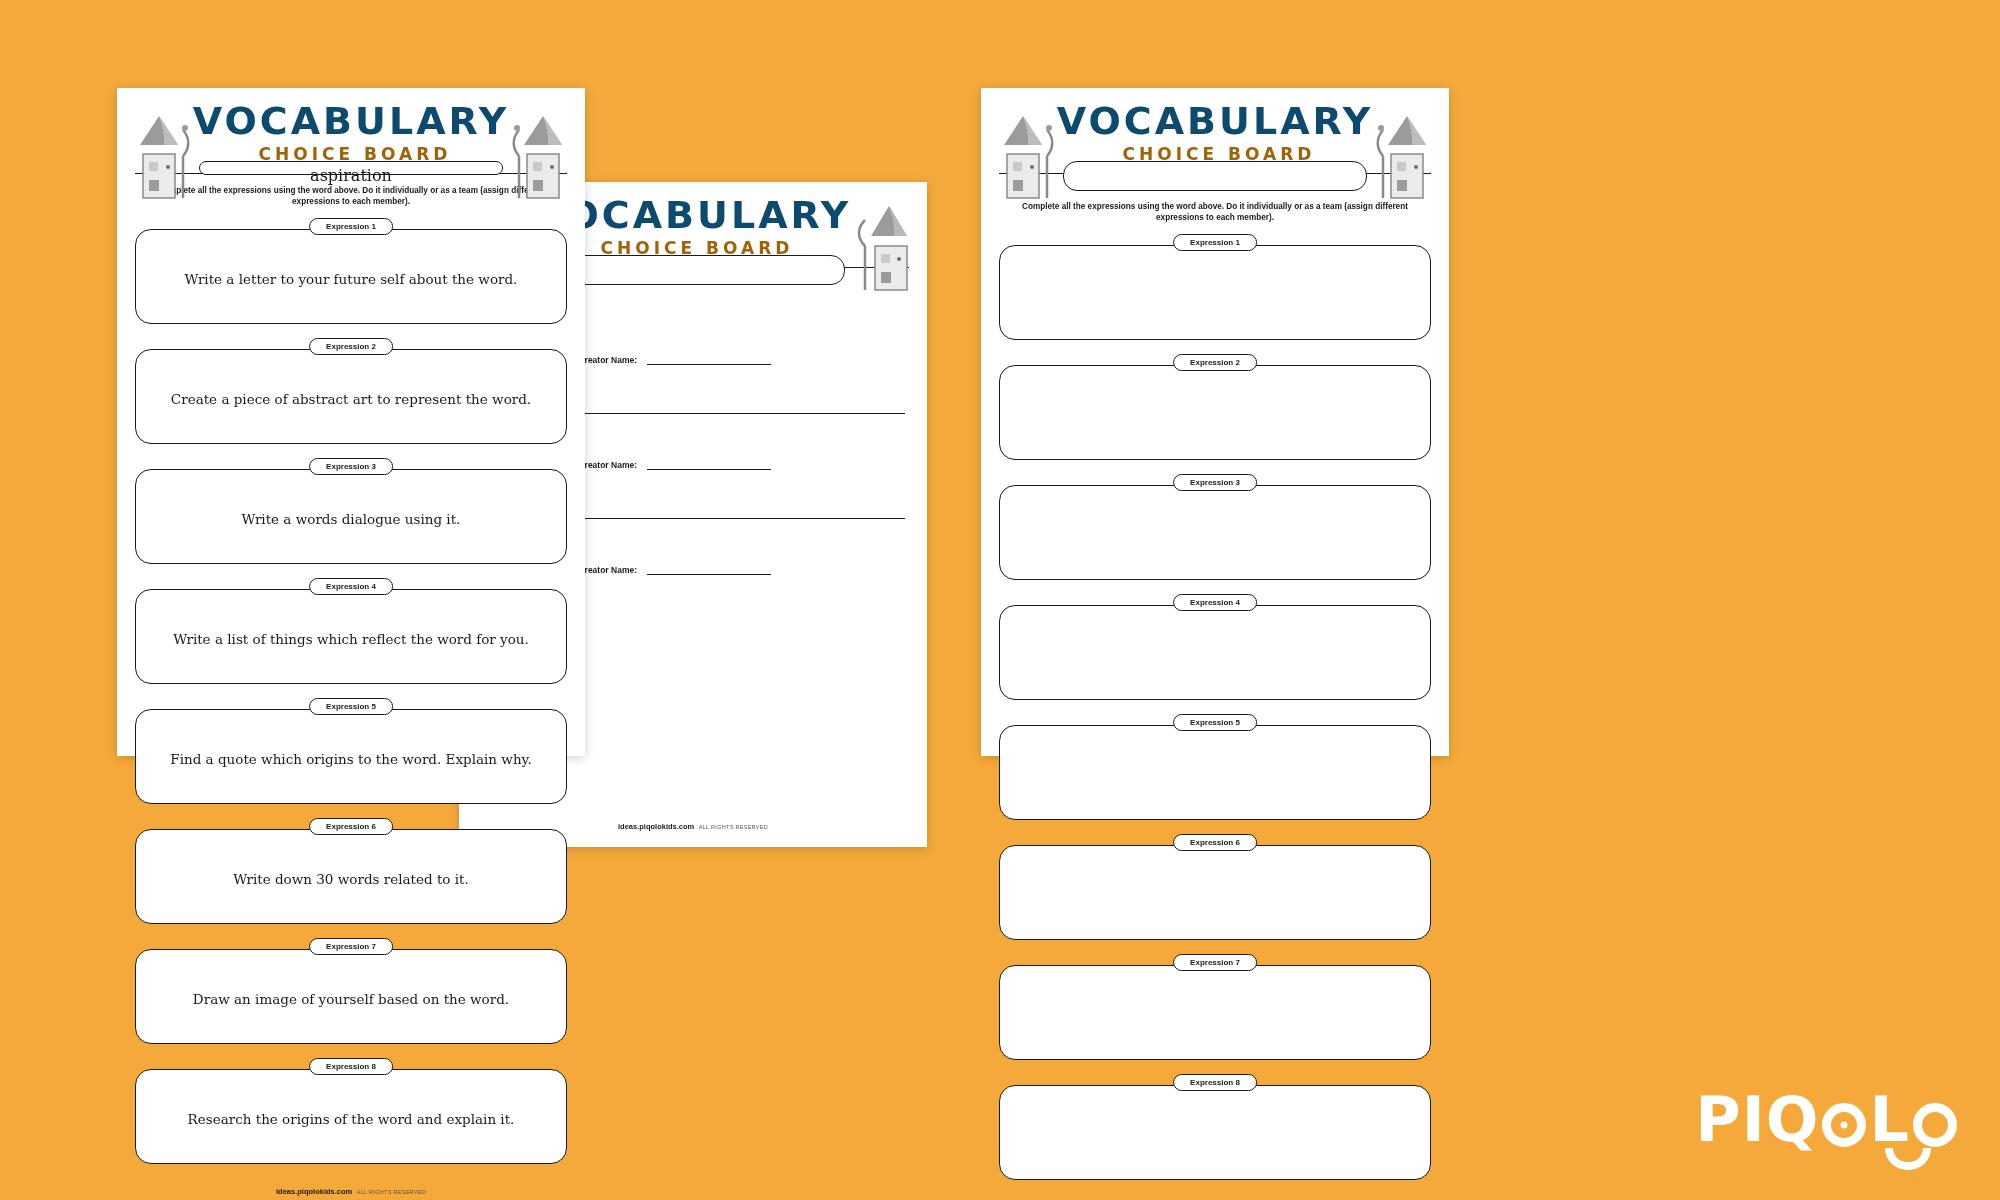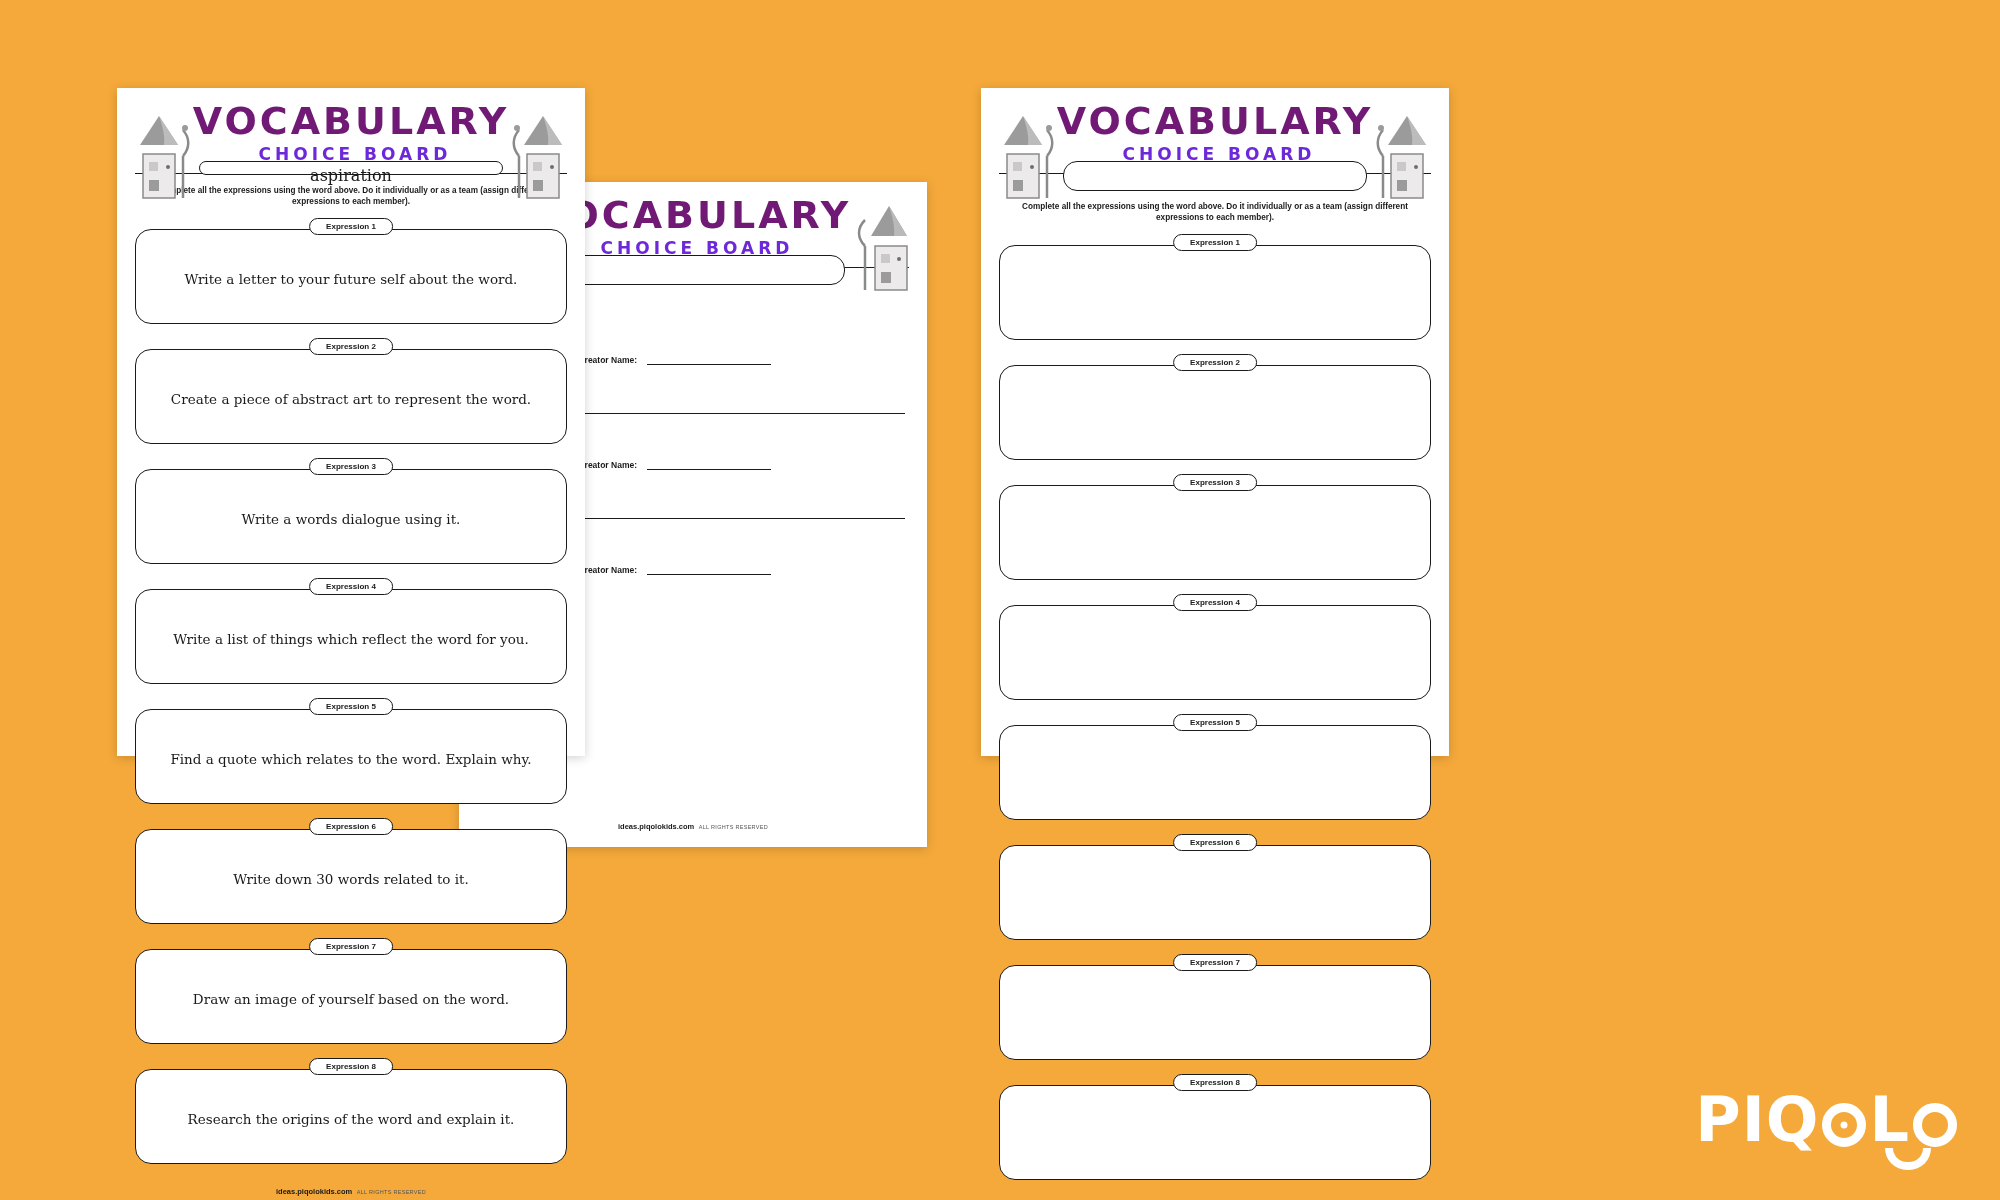--- a/index.html
+++ b/index.html
@@ -22,29 +22,29 @@
   
   .sheet-head {
     position: relative;
     padding-top: 14px;
   }
   .title-main {
     text-align: center;
     font-family: "DejaVu Sans", sans-serif;
     font-weight: bold;
     letter-spacing: 3px;
-    color: #701a75;
+    color: #0c4a6e;
     line-height: 1;
   }
   .title-sub {
     text-align: center;
     font-family: "DejaVu Sans", sans-serif;
     font-weight: bold;
     letter-spacing: 4px;
-    color: #6d28d9;
+    color: #a16207;
     line-height: 1;
     margin-top: 6px;
     padding-left: 8px;
   }
   .head-rule {
     border: 0;
     border-top: 1.5px solid #1a1a1a;
     margin: 10px 18px 0 18px;
   }
   .word-box {
@@ -352,21 +352,21 @@
     </div>
     <div class="card">
       <div class="card-label">Expression 4</div>
       <div class="card-body">
         <div class="card-text">Write a list of things which reflect the word for you.</div>
       </div>
     </div>
     <div class="card">
       <div class="card-label">Expression 5</div>
       <div class="card-body">
-        <div class="card-text">Find a quote which relates to the word. Explain why.</div>
+        <div class="card-text">Find a quote which origins to the word. Explain why.</div>
       </div>
     </div>
     <div class="card">
       <div class="card-label">Expression 6</div>
       <div class="card-body">
         <div class="card-text">Write down 30 words related to it.</div>
       </div>
     </div>
     <div class="card">
       <div class="card-label">Expression 7</div>

